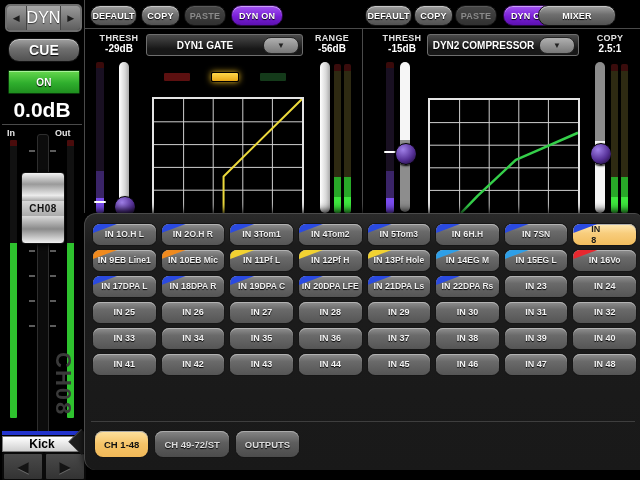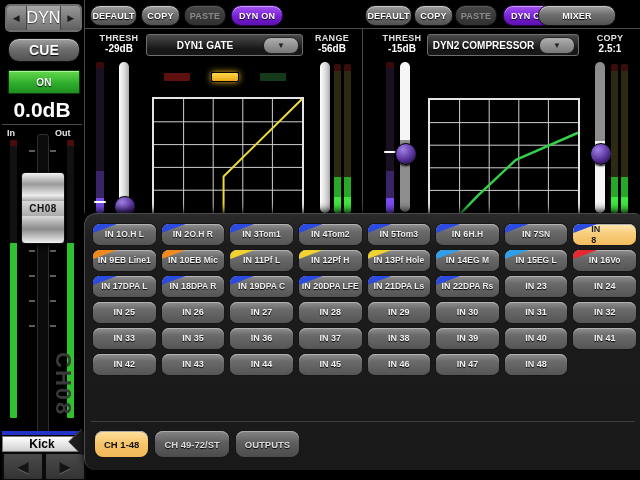--- a/index.html
+++ b/index.html
@@ -422,20 +422,25 @@
       <div class="l1">IN 32</div>
       <div class="l2"></div>
     </div>
 
     <div class="ch-btn">
 
       <div class="l1">IN 33</div>
       <div class="l2"></div>
     </div>
 
+    <div class="ch-btn">
+
+      <div class="l1">IN 34</div>
+      <div class="l2"></div>
+    </div>
 
     <div class="ch-btn">
 
       <div class="l1">IN 35</div>
       <div class="l2"></div>
     </div>
 
     <div class="ch-btn">
 
       <div class="l1">IN 36</div>

